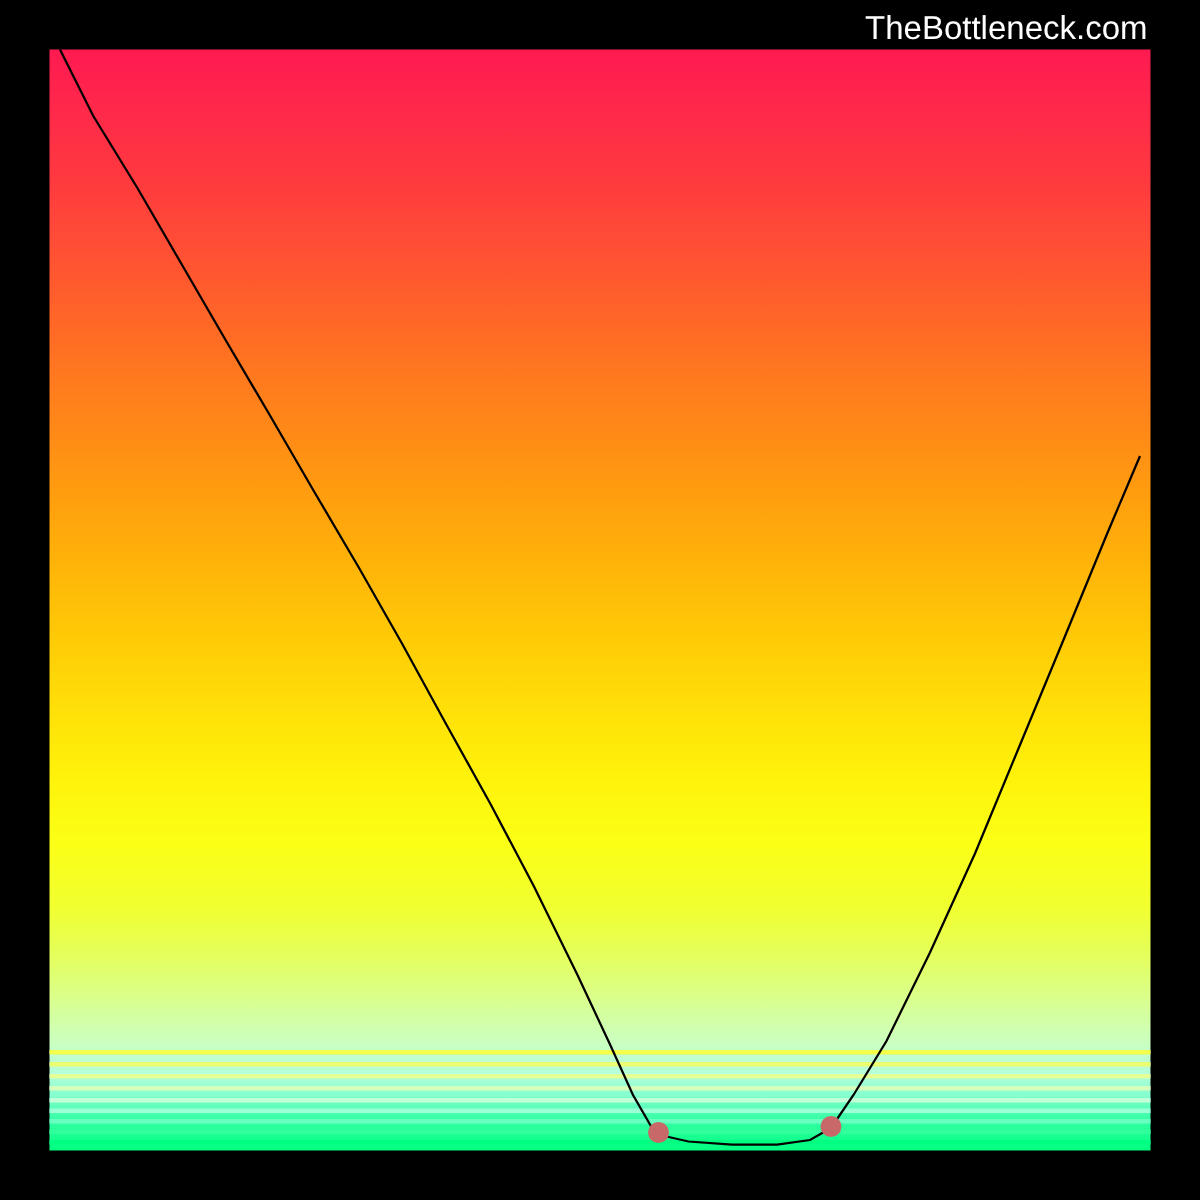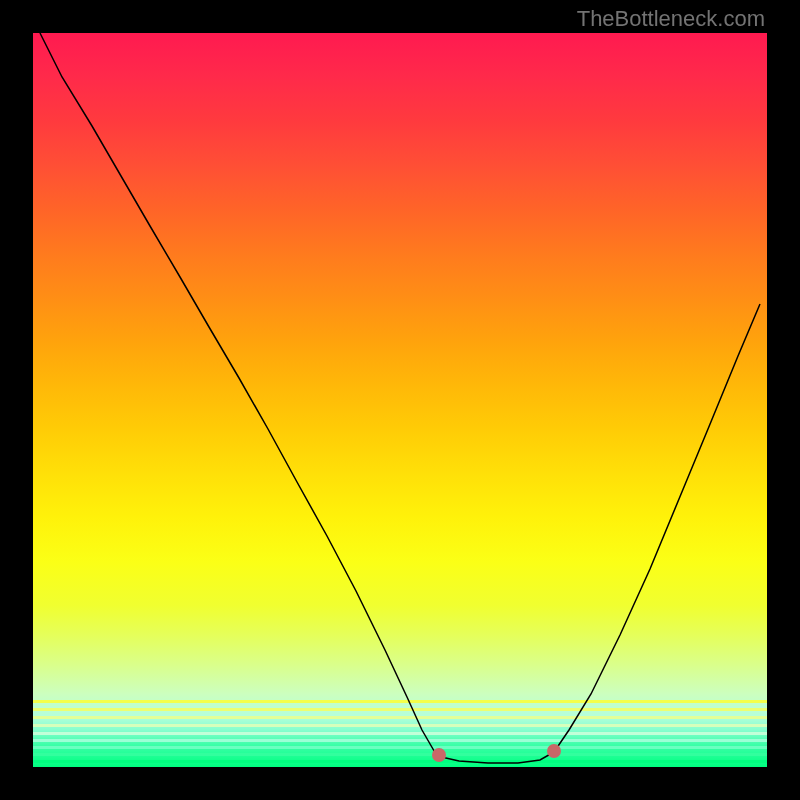--- a/index.html
+++ b/index.html
@@ -21,21 +21,21 @@
 #fbff16 72%,
 #f0ff30 78%,
 #e5ff5a 82%,
 #daff8a 86%,
 #ccffbe 90%,
 #b5ffda 93%,
 #85ffce 95%,
 #3bffa8 97%,
 #00ff80 100%)}
 .stripe{position:absolute;left:0;right:0;height:3px}
-.watermark{position:absolute;right:35px;top:6px;color:#737373;font-size:22px;font-weight:400}
+.watermark{position:absolute;right:35px;top:6px;color:#ffffff;font-size:22px;font-weight:400}
 svg.curve{position:absolute;inset:0;width:100%;height:100%;overflow:visible}
 .curve path{fill:none;stroke:#000;stroke-width:1.5}
 .marker-line{fill:none;stroke:#c96868;stroke-width:11;stroke-linecap:round}
 .marker-dot{fill:#c96868}
 </style>
 </head>
 <body>
 
 <div class="watermark">TheBottleneck.com</div>
 

